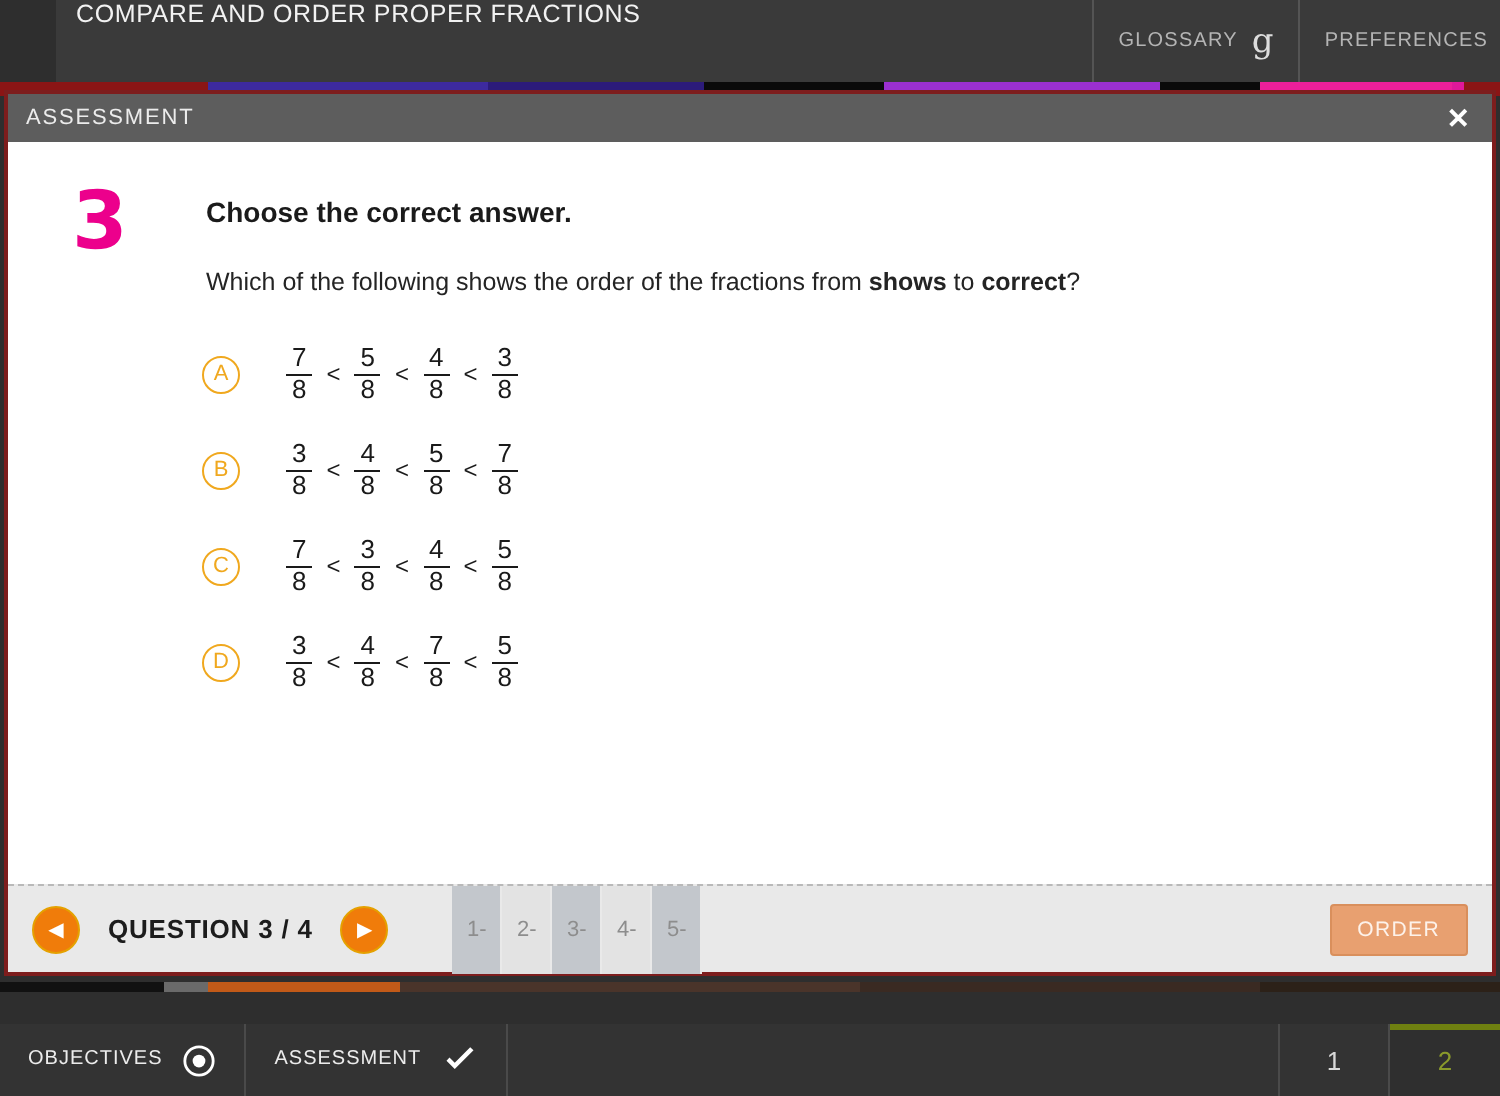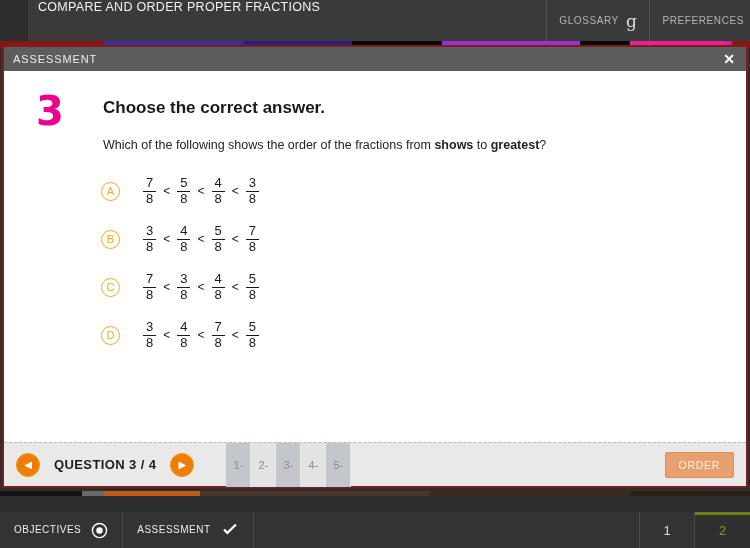--- a/index.html
+++ b/index.html
@@ -55,21 +55,21 @@
   }
 
   
   .q-body { position: relative; height: 391px; background: #fff; padding: 16px 0 0 0; }
   .q-num {
     position: absolute; left: 32px; top: 20px;
     color: #ec008c; font-size: 40px; font-weight: bold; line-height: 1;
     font-family: "DejaVu Sans", sans-serif;
   }
   .q-head {
-    margin-left: 99px; color: #1a1a1a; font-size: 17px; font-weight: bold;
+    margin-left: 99px; color: #1a1a1a; font-size: 14px; font-weight: bold;
     margin-top: 11px;
   }
   .q-prompt {
     margin-left: 99px; margin-top: 20px; color: #242424; font-size: 12.5px;
   }
   .q-prompt b { font-weight: bold; }
 
   .options { margin-left: 97px; margin-top: 15px; }
   .option { display: flex; align-items: center; height: 48px; }
   .opt-letter {
@@ -183,21 +183,21 @@
   <div class="modal">
     <div class="modal-bar">
       <div class="modal-bar-title">ASSESSMENT</div>
       <div class="modal-close">✕</div>
     </div>
 
     <div class="q-body">
       <div class="q-num">3</div>
       <div class="q-head">Choose the correct answer.</div>
       <div class="q-prompt">
-        <span>Which of the following shows the order of the fractions from </span><b>shows</b><span> to </span><b>greatest</b><span>?</span>
+        <span>Which of the following shows the order of the fractions from </span><b>shows</b><span> to </span><b>correct</b><span>?</span>
       </div>
       <div class="options" id="options">
           <div class="option">
             <div class="opt-letter">A</div>
             <div class="expr">
               <span class="frac">
                 <span class="num">7</span>
                 <span class="den">8</span>
               </span>
               <span class="op">&lt;</span>

